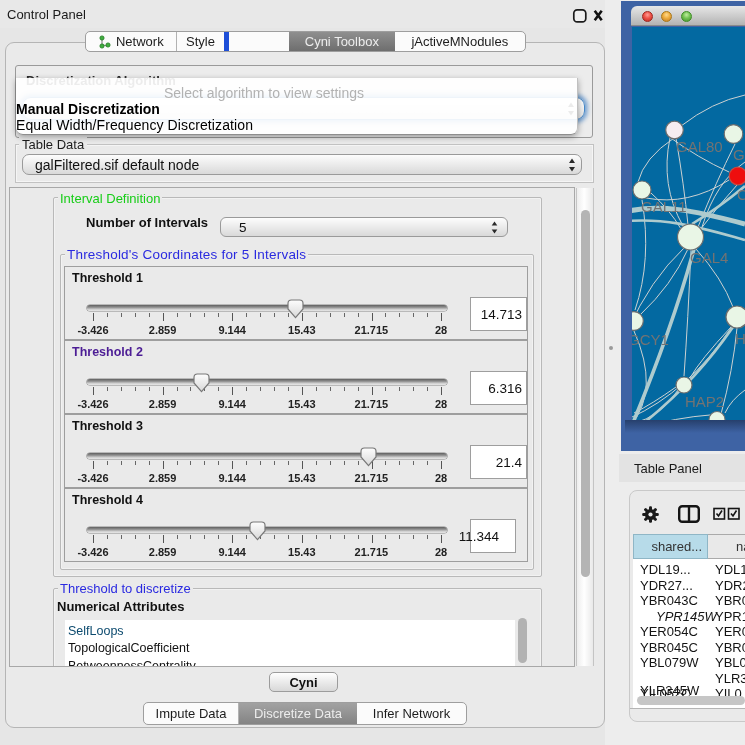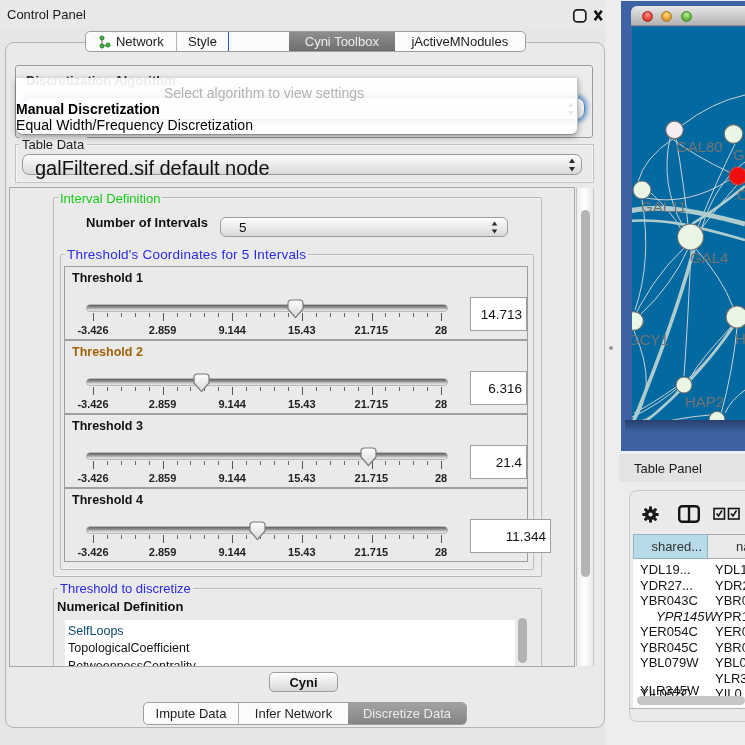--- a/index.html
+++ b/index.html
@@ -22,39 +22,39 @@
 <div class="abs" style="left:5px;top:42px;width:598px;height:684px;background:#eaeaea;border:1px solid #b5b5b5;border-radius:9px;"></div>
 
 <div class="abs" style="left:85px;top:31px;width:441px;height:21px;border:1px solid #9e9e9e;border-radius:5px;background:#fbfbfb;box-sizing:border-box;display:flex;overflow:hidden;font-size:13px;color:#1c1c1c;">
   <div class="seg" style="width:91px;border-right:1px solid #b2b2b2;">
     <svg width="13" height="14" viewBox="0 0 13 14" style="margin-right:5px;">
       <path d="M4 3.5 V11 M4.6 10 L9 10.8" stroke="#8a8a8a" stroke-width="1.2" fill="none"></path>
       <circle cx="4" cy="3" r="2.1" fill="#3fae3f" stroke="#1f7a1f" stroke-width="0.8"></circle>
       <circle cx="4" cy="11" r="2.1" fill="#3fae3f" stroke="#1f7a1f" stroke-width="0.8"></circle>
       <circle cx="10" cy="10" r="2.1" fill="#3fae3f" stroke="#1f7a1f" stroke-width="0.8"></circle>
     </svg>Network</div>
-  <div class="seg" style="width:53px;border-right:1px solid #1d4ed8;">Style</div>
+  <div class="seg" style="width:53px;border-right:5px solid #1d4ed8;">Style</div>
   <div class="seg" style="width:60px;margin-top:28px;">Select</div>
   <div class="seg" style="width:106px;background:linear-gradient(#8f8f8f,#6e6e6e);color:#ededed;">Cyni Toolbox</div>
   <div class="seg" style="width:131px;">jActiveMNodules</div>
 </div>
 
 <div class="abs" style="left:15px;top:65px;width:576px;height:71px;background:#ececec;border:1px solid #9a9a9a;border-radius:3px;"></div>
 <div class="abs" style="left:26px;top:73px;font-size:13px;font-weight:bold;color:#2f2f2f;">Discretization Algorithm</div>
 <div class="abs" style="left:22px;top:97px;width:563px;height:23px;border-radius:9px;background:linear-gradient(#ffffff,#e2e2e2);border:1.5px solid #4788c7;box-shadow:0 0 4px 2.5px rgba(75,135,200,0.75);box-sizing:border-box;">
   <svg class="abs" style="right:9px;top:4px;" width="8" height="14" viewBox="0 0 8 14">
       <path d="M4 0.5 L7 5 H1 Z" fill="#2a2a2a"></path>
       <path d="M4 13.5 L1 9 H7 Z" fill="#2a2a2a"></path>
     </svg>
 </div>
 
 <div class="abs" style="left:15px;top:144px;width:577px;height:37px;border:1px solid #c2c2c2;box-shadow:inset 0 0 0 1px #f5f5f5;"></div>
 <div class="abs" style="left:19px;top:137px;font-size:13px;color:#1c1c1c;background:#eaeaea;padding:0 3px;">Table Data</div>
 <div class="abs" style="left:22px;top:153.5px;width:560px;height:21px;border-radius:7px;background:linear-gradient(#fdfdfd,#d9d9d9);border:1px solid #9a9a9a;box-sizing:border-box;">
-  <div class="abs" style="left:12px;top:2px;font-size:20px;color:#111;">galFiltered.sif default node</div>
+  <div class="abs" style="left:12px;top:2px;font-size:14px;color:#111;">galFiltered.sif default node</div>
   <svg class="abs" style="right:5px;top:3px;" width="8" height="14" viewBox="0 0 8 14">
     <path d="M4 0.5 L7 5 H1 Z" fill="#2a2a2a"></path>
       <path d="M4 13.5 L1 9 H7 Z" fill="#2a2a2a"></path>
   </svg>
 </div>
 
 <div class="abs" style="left:9px;top:187px;width:566px;height:480px;border:1px solid #a8a8a8;box-sizing:border-box;"></div>
 <div class="abs" id="viewport" style="left:10px;top:188px;width:564px;height:478px;overflow:hidden;">
 
   <div class="abs" style="left:43px;top:9px;width:487px;height:378px;border:1px solid #b9b9b9;box-shadow:inset 0 0 0 1px #f2f2f2;border-radius:2px;"></div>
@@ -88,21 +88,21 @@
   <span class="abs" style="left:152.6px;top:136px;transform:translateX(-50%);font-size:11px;font-weight:bold;color:#222;">2.859</span>
   <span class="abs" style="left:222.2px;top:136px;transform:translateX(-50%);font-size:11px;font-weight:bold;color:#222;">9.144</span>
   <span class="abs" style="left:291.8px;top:136px;transform:translateX(-50%);font-size:11px;font-weight:bold;color:#222;">15.43</span>
   <span class="abs" style="left:361.4px;top:136px;transform:translateX(-50%);font-size:11px;font-weight:bold;color:#222;">21.715</span>
   <span class="abs" style="left:431.0px;top:136px;transform:translateX(-50%);font-size:11px;font-weight:bold;color:#222;">28</span>
   <svg class="abs" style="left:276.5px;top:111px;" width="17" height="20" viewBox="0 0 17 20">
       <path d="M1,4.4 Q1,1 4.4,1 L12.6,1 Q16,1 16,4.4 L16,10 L8.5,18.6 L1,10 Z" fill="url(#thg)" stroke="#787878" stroke-width="1.2"></path>
     </svg>
   <div class="abs" style="left:460px;top:109px;width:57px;height:34px;background:#fff;border:1px solid #9e9e9e;box-sizing:border-box;display:flex;align-items:center;justify-content:flex-end;padding-right:4px;font-size:13.5px;color:#111;">14.713</div>
   <div class="abs" style="left:54px;top:152px;width:462px;height:72px;border:1px solid #9e9e9e;background:#eaeaea;"></div>
-  <div class="abs" style="left:62px;top:157px;font-size:12.5px;font-weight:bold;color:#a16207;">Threshold 2</div>
+  <div class="abs" style="left:62px;top:157px;font-size:12.5px;font-weight:bold;color:#4c1d95;">Threshold 2</div>
   <div class="abs" style="left:77px;top:191px;width:360px;height:6px;border-radius:3px;background:linear-gradient(#606060,#8f8f8f 38%,#cfcfcf 72%,#e8e8e8);box-shadow:0 0 0 0.6px #888;"></div>
   <div class="abs" style="left:83px;top:199px;width:349.5px;height:4px;background:repeating-linear-gradient(to right,#666 0 1px,transparent 1px 13.928px);"></div>
   <div class="abs" style="left:83px;top:199px;width:349.5px;height:8px;background:repeating-linear-gradient(to right,#555 0 1px,transparent 1px 69.64px);"></div>
   <span class="abs" style="left:83.0px;top:210px;transform:translateX(-50%);font-size:11px;font-weight:bold;color:#222;">-3.426</span>
   <span class="abs" style="left:152.6px;top:210px;transform:translateX(-50%);font-size:11px;font-weight:bold;color:#222;">2.859</span>
   <span class="abs" style="left:222.2px;top:210px;transform:translateX(-50%);font-size:11px;font-weight:bold;color:#222;">9.144</span>
   <span class="abs" style="left:291.8px;top:210px;transform:translateX(-50%);font-size:11px;font-weight:bold;color:#222;">15.43</span>
   <span class="abs" style="left:361.4px;top:210px;transform:translateX(-50%);font-size:11px;font-weight:bold;color:#222;">21.715</span>
   <span class="abs" style="left:431.0px;top:210px;transform:translateX(-50%);font-size:11px;font-weight:bold;color:#222;">28</span>
   <svg class="abs" style="left:182.5px;top:185px;" width="17" height="20" viewBox="0 0 17 20">
@@ -131,41 +131,41 @@
   <div class="abs" style="left:83px;top:347px;width:349.5px;height:8px;background:repeating-linear-gradient(to right,#555 0 1px,transparent 1px 69.64px);"></div>
   <span class="abs" style="left:83.0px;top:358px;transform:translateX(-50%);font-size:11px;font-weight:bold;color:#222;">-3.426</span>
   <span class="abs" style="left:152.6px;top:358px;transform:translateX(-50%);font-size:11px;font-weight:bold;color:#222;">2.859</span>
   <span class="abs" style="left:222.2px;top:358px;transform:translateX(-50%);font-size:11px;font-weight:bold;color:#222;">9.144</span>
   <span class="abs" style="left:291.8px;top:358px;transform:translateX(-50%);font-size:11px;font-weight:bold;color:#222;">15.43</span>
   <span class="abs" style="left:361.4px;top:358px;transform:translateX(-50%);font-size:11px;font-weight:bold;color:#222;">21.715</span>
   <span class="abs" style="left:431.0px;top:358px;transform:translateX(-50%);font-size:11px;font-weight:bold;color:#222;">28</span>
   <svg class="abs" style="left:238.5px;top:333px;" width="17" height="20" viewBox="0 0 17 20">
       <path d="M1,4.4 Q1,1 4.4,1 L12.6,1 Q16,1 16,4.4 L16,10 L8.5,18.6 L1,10 Z" fill="url(#thg)" stroke="#787878" stroke-width="1.2"></path>
     </svg>
-  <div class="abs" style="left:460px;top:331px;width:81px;height:34px;background:#fff;border:1px solid #9e9e9e;box-sizing:border-box;display:flex;align-items:center;justify-content:flex-end;padding-right:4px;font-size:13.5px;color:#111;">11.344</div>
+  <div class="abs" style="left:460px;top:331px;width:46px;height:34px;background:#fff;border:1px solid #9e9e9e;box-sizing:border-box;display:flex;align-items:center;justify-content:flex-end;padding-right:16px;font-size:13.5px;color:#111;">11.344</div>
 
   <div class="abs" style="left:43px;top:400px;width:487px;height:110px;border:1px solid #b9b9b9;box-shadow:inset 0 0 0 1px #f2f2f2;border-radius:2px;"></div>
   <div class="abs" style="left:48px;top:393px;font-size:13px;color:#2a2ae0;background:#eaeaea;padding:0 2px;">Threshold to discretize</div>
-  <div class="abs" style="left:47px;top:411px;font-size:13px;font-weight:bold;color:#111;">Numerical Definition</div>
+  <div class="abs" style="left:47px;top:411px;font-size:13px;font-weight:bold;color:#111;">Numerical Attributes</div>
   <div class="abs" style="left:55px;top:431.5px;width:450px;height:58px;background:#fff;"></div>
   <div class="abs" style="left:58px;top:435.5px;font-size:12.5px;color:#0c4a6e;">SelfLoops</div>
   <div class="abs" style="left:58px;top:453px;font-size:12.5px;color:#111;">TopologicalCoefficient</div>
   <div class="abs" style="left:58px;top:470.5px;font-size:12.5px;color:#111;">BetweennessCentrality</div>
   <div class="abs" style="left:507.5px;top:430px;width:9px;height:45px;border-radius:5px;background:#b2b2b2;"></div>
 </div>
 
 <div class="abs" style="left:576px;top:188px;width:18px;height:478px;background:linear-gradient(to right,#ededed,#ffffff 45%,#e9e9e9);border-left:1px solid #c4c4c4;border-right:1px solid #c4c4c4;box-sizing:border-box;"></div>
 <div class="abs" style="left:581px;top:210px;width:9px;height:367px;border-radius:5px;background:#b4b4b4;"></div>
 
 <div class="abs" style="left:269px;top:672px;width:67px;height:18px;border:1px solid #9c9c9c;border-radius:5px;background:linear-gradient(#fefefe,#d8d8d8);display:flex;align-items:center;justify-content:center;font-size:13px;font-weight:600;color:#111;">Cyni</div>
 
 <div class="abs" style="left:143px;top:702px;width:324px;height:23px;border:1px solid #9e9e9e;border-radius:5px;background:#fbfbfb;box-sizing:border-box;display:flex;overflow:hidden;font-size:13px;color:#1c1c1c;">
   <div class="seg" style="width:95px;border-right:1px solid #b2b2b2;">Impute Data</div>
+  <div class="seg" style="width:118px;background:linear-gradient(#a2a2a2,#848484);color:#ececec;">Discretize Data</div>
   <div class="seg" style="width:109px;">Infer Network</div>
-  <div class="seg" style="width:118px;background:linear-gradient(#a2a2a2,#848484);color:#ececec;">Discretize Data</div>
 </div>
 
 <div class="abs" style="left:605px;top:0;width:140px;height:745px;background:#ededed;"></div>
 <div class="abs" style="left:609px;top:346px;width:4px;height:4px;background:#9a9a9a;border-radius:2px;"></div>
 
 <div class="abs" style="left:621px;top:1px;width:124px;height:450px;background:#3e63a4;"></div>
 <div class="abs" style="left:631px;top:6px;width:114px;height:20px;background:linear-gradient(#e7e7e7,#b3b3b3);border-bottom:1px solid #8a8a8a;border-top-left-radius:6px;box-sizing:border-box;"></div>
 <div class="abs" style="left:641.5px;top:11px;width:11px;height:11px;border-radius:50%;background:radial-gradient(circle at 50% 32%,#ff9d94 0%,#ee5248 45%,#c33026 90%);border:1px solid #9d2720;box-sizing:border-box;"></div>
 <div class="abs" style="left:661px;top:11px;width:11px;height:11px;border-radius:50%;background:radial-gradient(circle at 50% 32%,#ffd98c 0%,#eeac3e 45%,#c8832a 90%);border:1px solid #a87718;box-sizing:border-box;"></div>
 <div class="abs" style="left:681px;top:11px;width:11px;height:11px;border-radius:50%;background:radial-gradient(circle at 50% 32%,#c1ec9f 0%,#74c353 45%,#4d9a33 90%);border:1px solid #3f8d26;box-sizing:border-box;"></div>

